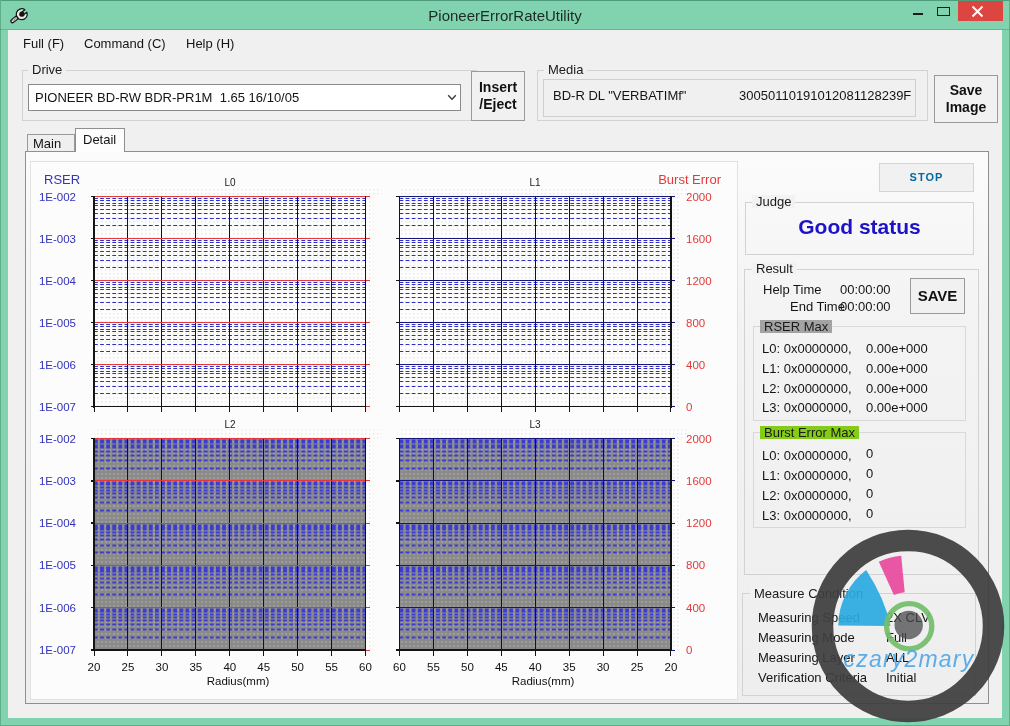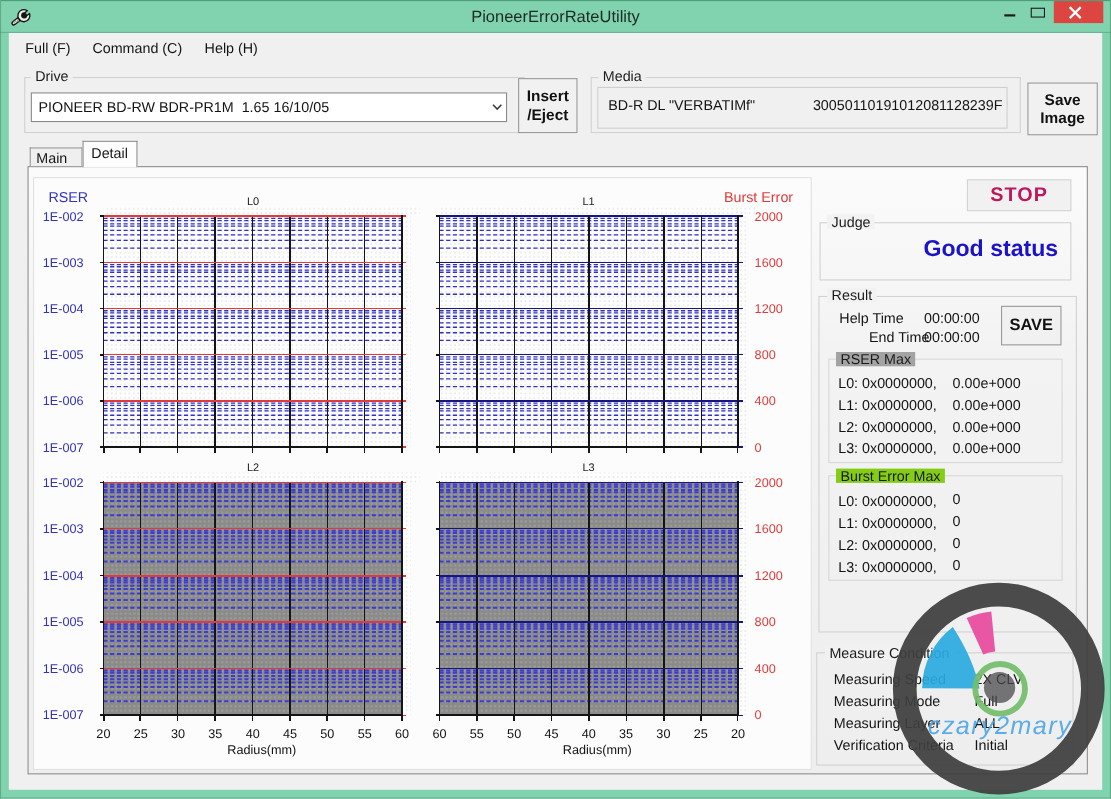--- a/index.html
+++ b/index.html
@@ -162,25 +162,25 @@
 <text x="467.4" y="671.0" font-size="11.5" fill="#111" text-anchor="middle">50</text>
 <text x="501.3" y="671.0" font-size="11.5" fill="#111" text-anchor="middle">45</text>
 <text x="535.2" y="671.0" font-size="11.5" fill="#111" text-anchor="middle">40</text>
 <text x="569.2" y="671.0" font-size="11.5" fill="#111" text-anchor="middle">35</text>
 <text x="603.1" y="671.0" font-size="11.5" fill="#111" text-anchor="middle">30</text>
 <text x="637.1" y="671.0" font-size="11.5" fill="#111" text-anchor="middle">25</text>
 <text x="671.0" y="671.0" font-size="11.5" fill="#111" text-anchor="middle">20</text>
 <text x="543" y="685" font-size="11.5" fill="#111" text-anchor="middle">Radius(mm)</text>
 </svg>
 
-<div class="btn" style="left:879px;top:163px;width:95px;height:29px;font-size:18px;line-height:27px;color:#be185d;border:1px solid #d4d4d4;background:#f1f1f1;letter-spacing:1px">STOP</div>
+<div class="btn" style="left:879px;top:163px;width:95px;height:29px;font-size:11px;line-height:27px;color:#0369a1;border:1px solid #d4d4d4;background:#f1f1f1;letter-spacing:1px">STOP</div>
 
 <div class="grp" style="left:745px;top:202px;width:229px;height:53px"></div>
 <div class="grplab" style="left:752px;top:195px;background:#f2f2f2">Judge</div>
-<div class="abs" style="left:757px;top:215px;width:205px;text-align:right;font-size:21px;font-weight:bold;color:#1c12c8">Good status</div>
+<div class="abs" style="left:757px;top:215px;width:205px;text-align:center;font-size:21px;font-weight:bold;color:#1c12c8">Good status</div>
 
 <div class="grp" style="left:744px;top:269px;width:235px;height:306px"></div>
 <div class="grplab" style="left:752px;top:262px;background:#f2f2f2">Result</div>
 <div class="t13" style="left:763px;top:282px">Help Time</div>
 <div class="t13" style="left:840px;top:282px">00:00:00</div>
 <div class="t13" style="left:790px;top:299px">End Time</div>
 <div class="t13" style="left:840px;top:299px">00:00:00</div>
 <div class="btn" style="left:910px;top:278px;width:55px;height:36px;font-size:15px;line-height:34px">SAVE</div>
 
 <div class="grp" style="left:753px;top:326px;width:213px;height:95px;border-color:#d8d8d8"></div>

